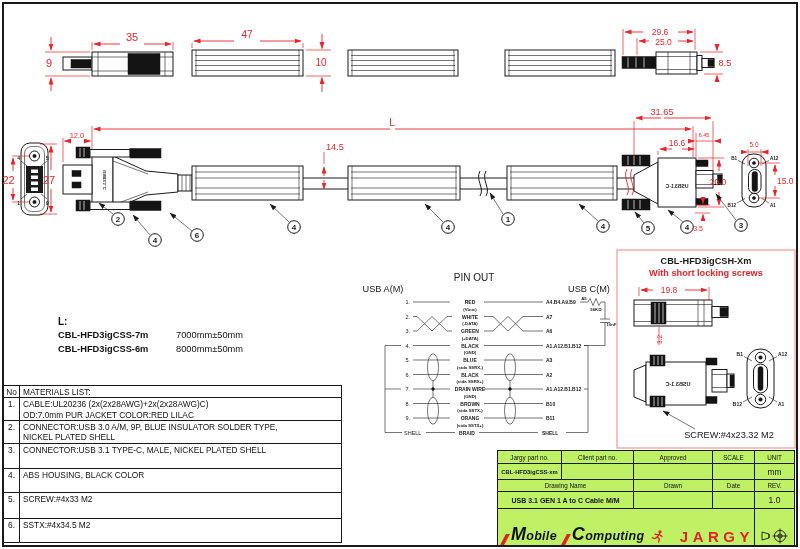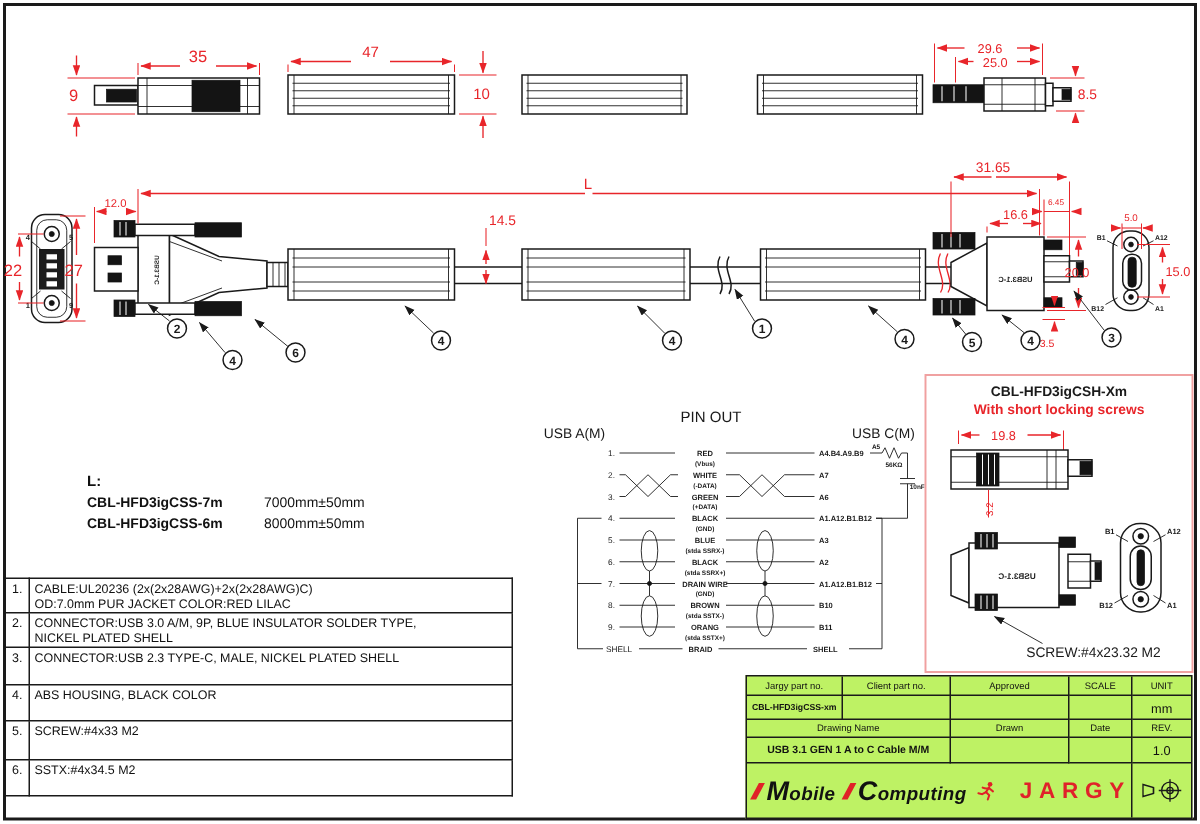--- a/index.html
+++ b/index.html
@@ -28,21 +28,21 @@
   .spec-row{line-height:13.5px;}
   .spec-part{display:inline-block;width:118px;font-weight:bold;}
   
   table.mat{position:absolute;left:3px;top:385px;width:339px;border-collapse:collapse;table-layout:fixed;}
   table.mat td{border:1px solid #1a1a1a;font-size:8.3px;color:#111;vertical-align:top;padding:1px 2px 0 3px;line-height:1.25;}
   table.mat td.no{width:15px;text-align:center;padding-left:0;padding-right:0;}
   table.mat td.desc{white-space:pre-line;}
   
   .tb{position:absolute;left:497px;top:450px;width:298px;height:96px;border:1.5px solid #1a1a1a;box-sizing:border-box;display:grid;grid-template-columns:64px 72px 79px 42px auto;grid-template-rows:13px 16px 12px 17px auto;background:#bef264;}
   .tb>div{border-right:1px solid #1a1a1a;border-bottom:1px solid #1a1a1a;display:flex;align-items:center;justify-content:center;font-size:6.3px;color:#111;overflow:hidden;}
-  .tb>div.nbr{border-right:none;} .tb>div.nbb{border-bottom:none;}
+  .tb>div.nbr{border-right:none;} .tb>div.nbb{border-bottom:none;align-items:flex-end;}
   .tb .sp2{grid-column:span 2;}
   .tb .partno{font-weight:bold;font-size:5.8px;}
   .tb .val8{font-size:8.5px;}
   .tb .dname{font-weight:bold;font-size:7px;}
   .tb .logos{grid-column:1/5;justify-content:flex-start;padding-left:5px;gap:7px;}
   .logoword{display:inline-block;font-style:italic;font-weight:bold;font-size:12.5px;color:#111;letter-spacing:.3px;}
   .logoword::first-letter{font-size:18px;}
   .accent{display:inline-block;width:5px;height:11px;background:#e02227;transform:skewX(-28deg);margin-right:-3px;}
   .jargy{font-weight:bold;font-size:15px;color:#e0222a;letter-spacing:4.5px;margin-left:8px;}
 </style>
@@ -528,33 +528,37 @@
 </svg>
 
 <div class="specblock">
   <div class="spec-label">L:</div>
   <div class="spec-row"><span class="spec-part">CBL-HFD3igCSS-7m</span><span>7000mm±50mm</span></div>
   <div class="spec-row"><span class="spec-part">CBL-HFD3igCSS-6m</span><span>8000mm±50mm</span></div>
 </div>
 
 <table class="mat">
   <tbody>
+      <tr style="height:12px">
+    <td class="no">No</td>
+    <td>MATERIALS LIST:</td>
+  </tr>
   <tr style="height:22px">
         <td class="no">1.</td>
         <td class="desc">CABLE:UL20236 (2x(2x28AWG)+2x(2x28AWG)C)
 OD:7.0mm  PUR JACKET COLOR:RED LILAC</td>
       </tr>
   <tr style="height:23px">
         <td class="no">2.</td>
         <td class="desc">CONNECTOR:USB 3.0 A/M, 9P, BLUE INSULATOR SOLDER TYPE,
 NICKEL PLATED SHELL</td>
       </tr>
   <tr style="height:25px">
         <td class="no">3.</td>
-        <td class="desc">CONNECTOR:USB 2.3 TYPE-C, MALE, NICKEL PLATED SHELL</td>
+        <td class="desc">CONNECTOR:USB 3.1 TYPE-C, MALE, NICKEL PLATED SHELL</td>
       </tr>
   <tr style="height:24px">
         <td class="no">4.</td>
         <td class="desc">ABS HOUSING, BLACK COLOR</td>
       </tr>
   <tr style="height:26px">
         <td class="no">5.</td>
         <td class="desc">SCREW:#4x33 M2</td>
       </tr>
   <tr style="height:24px">

